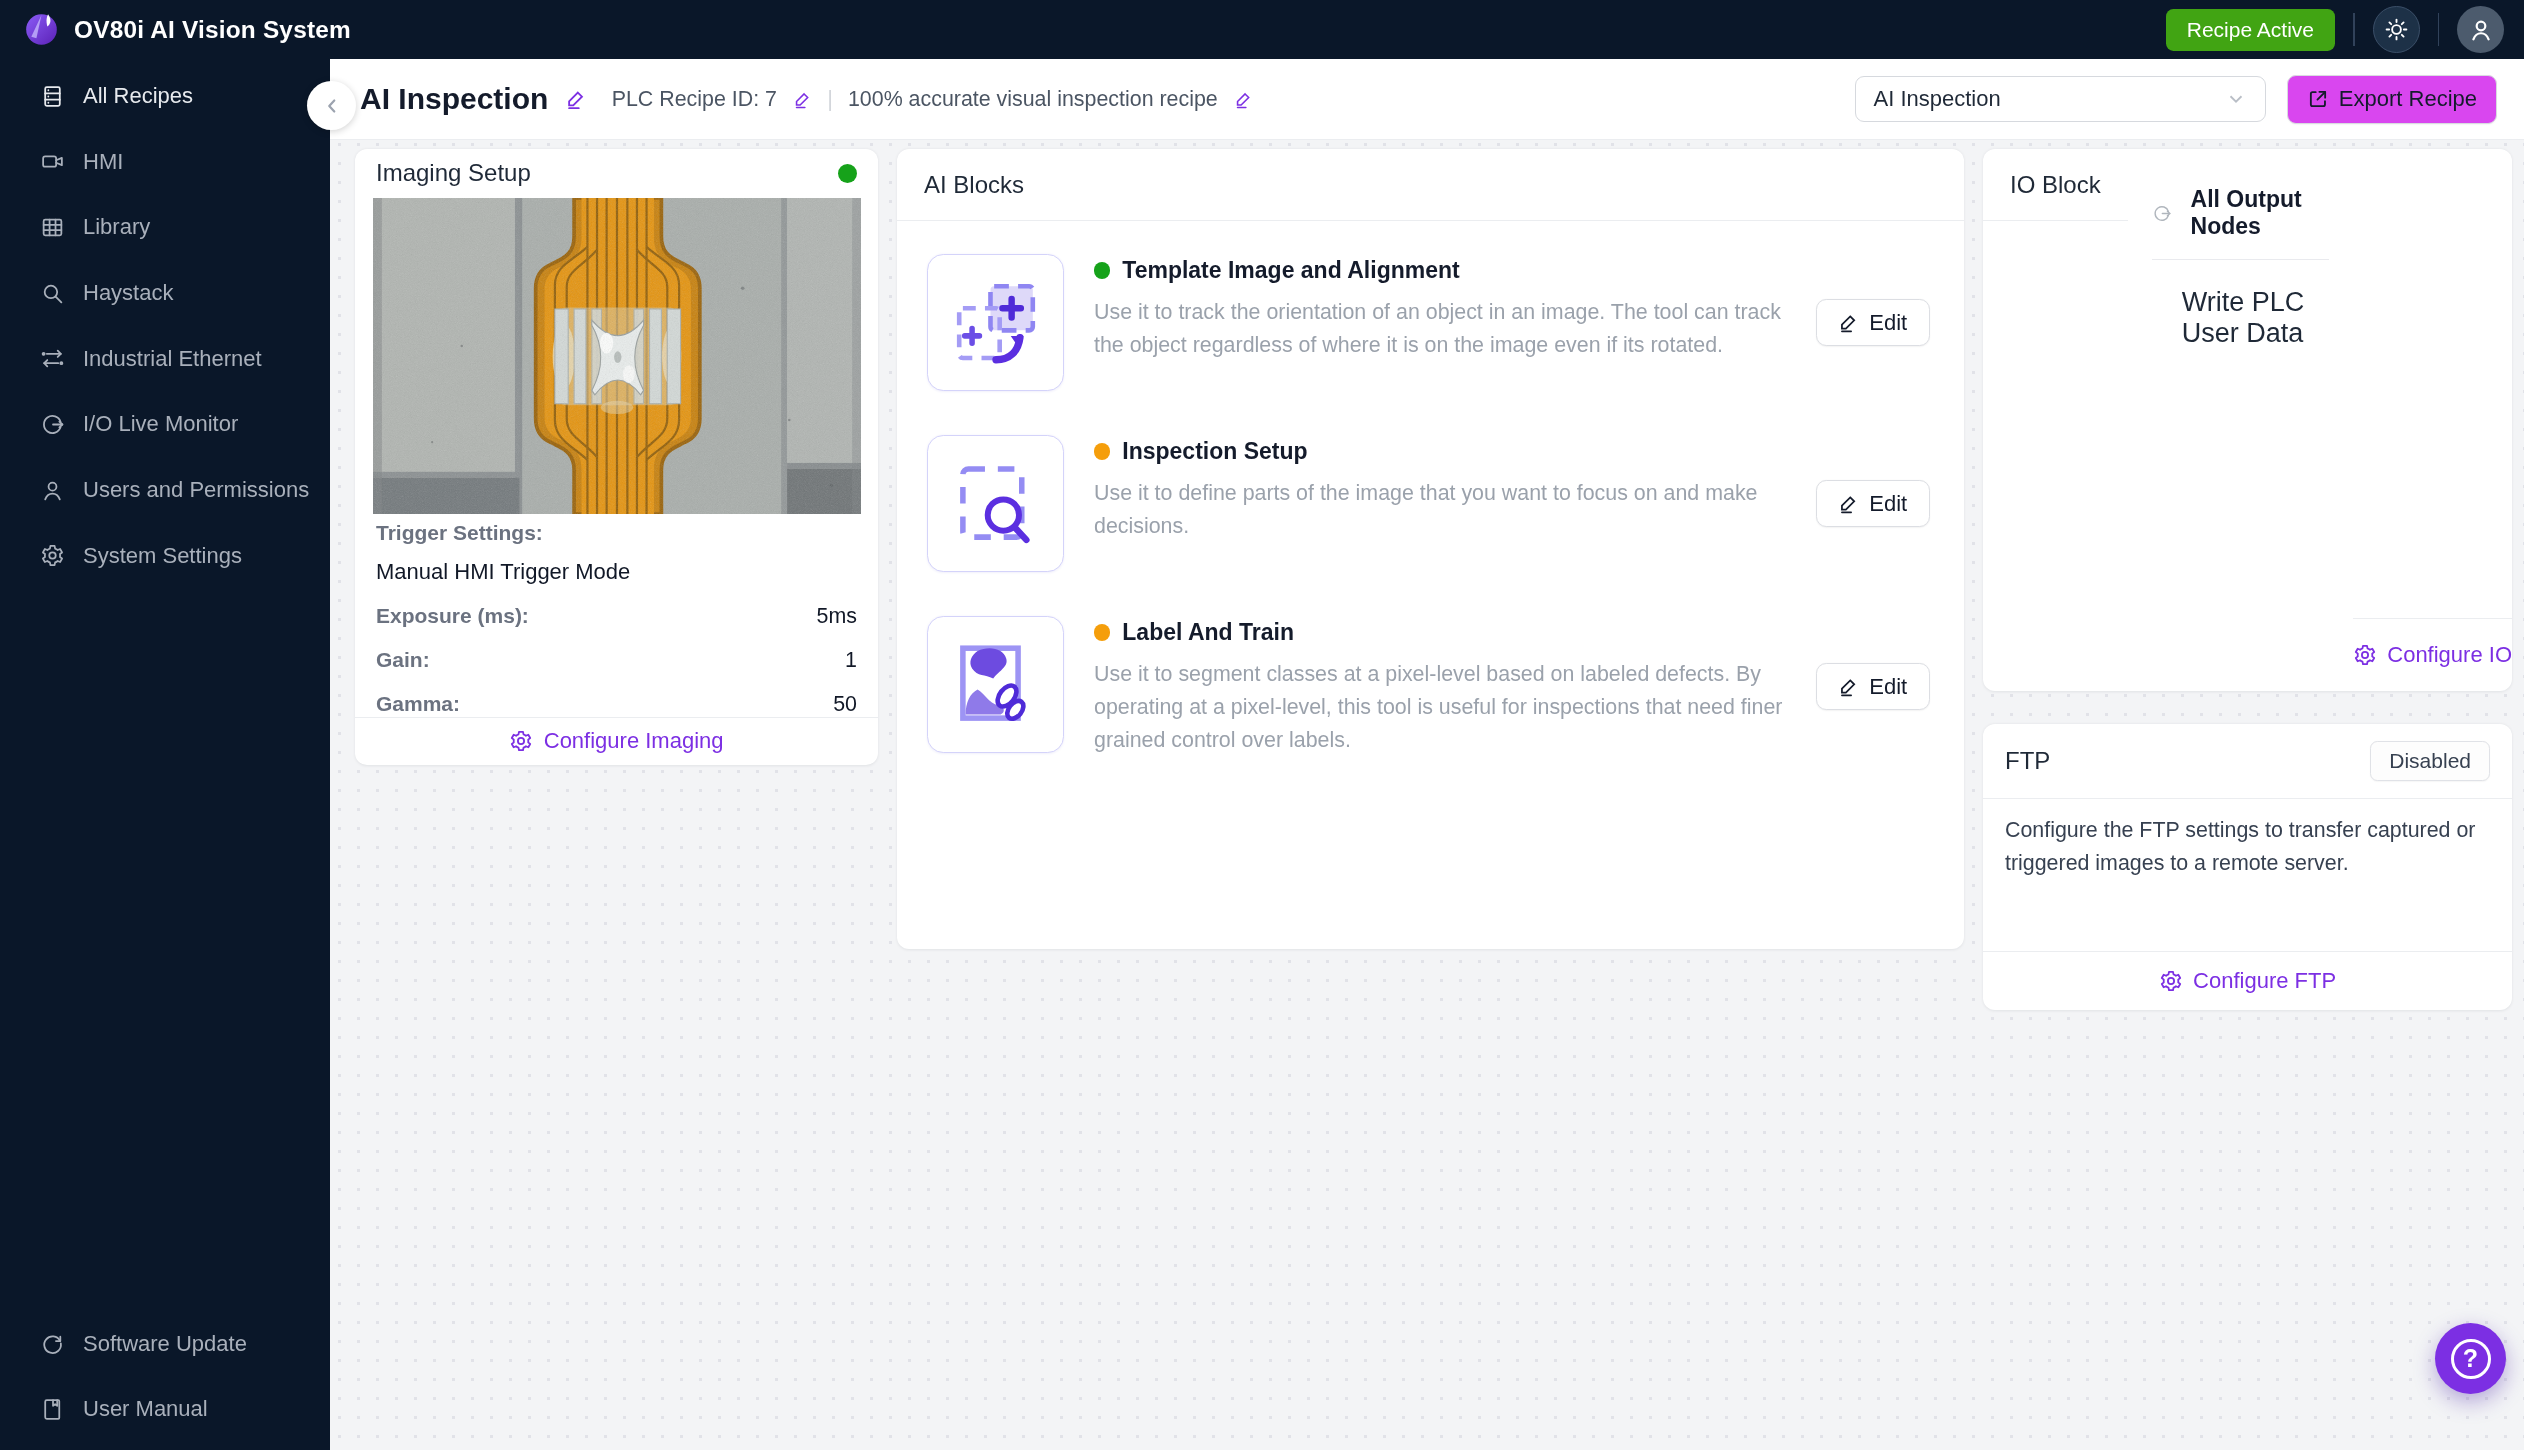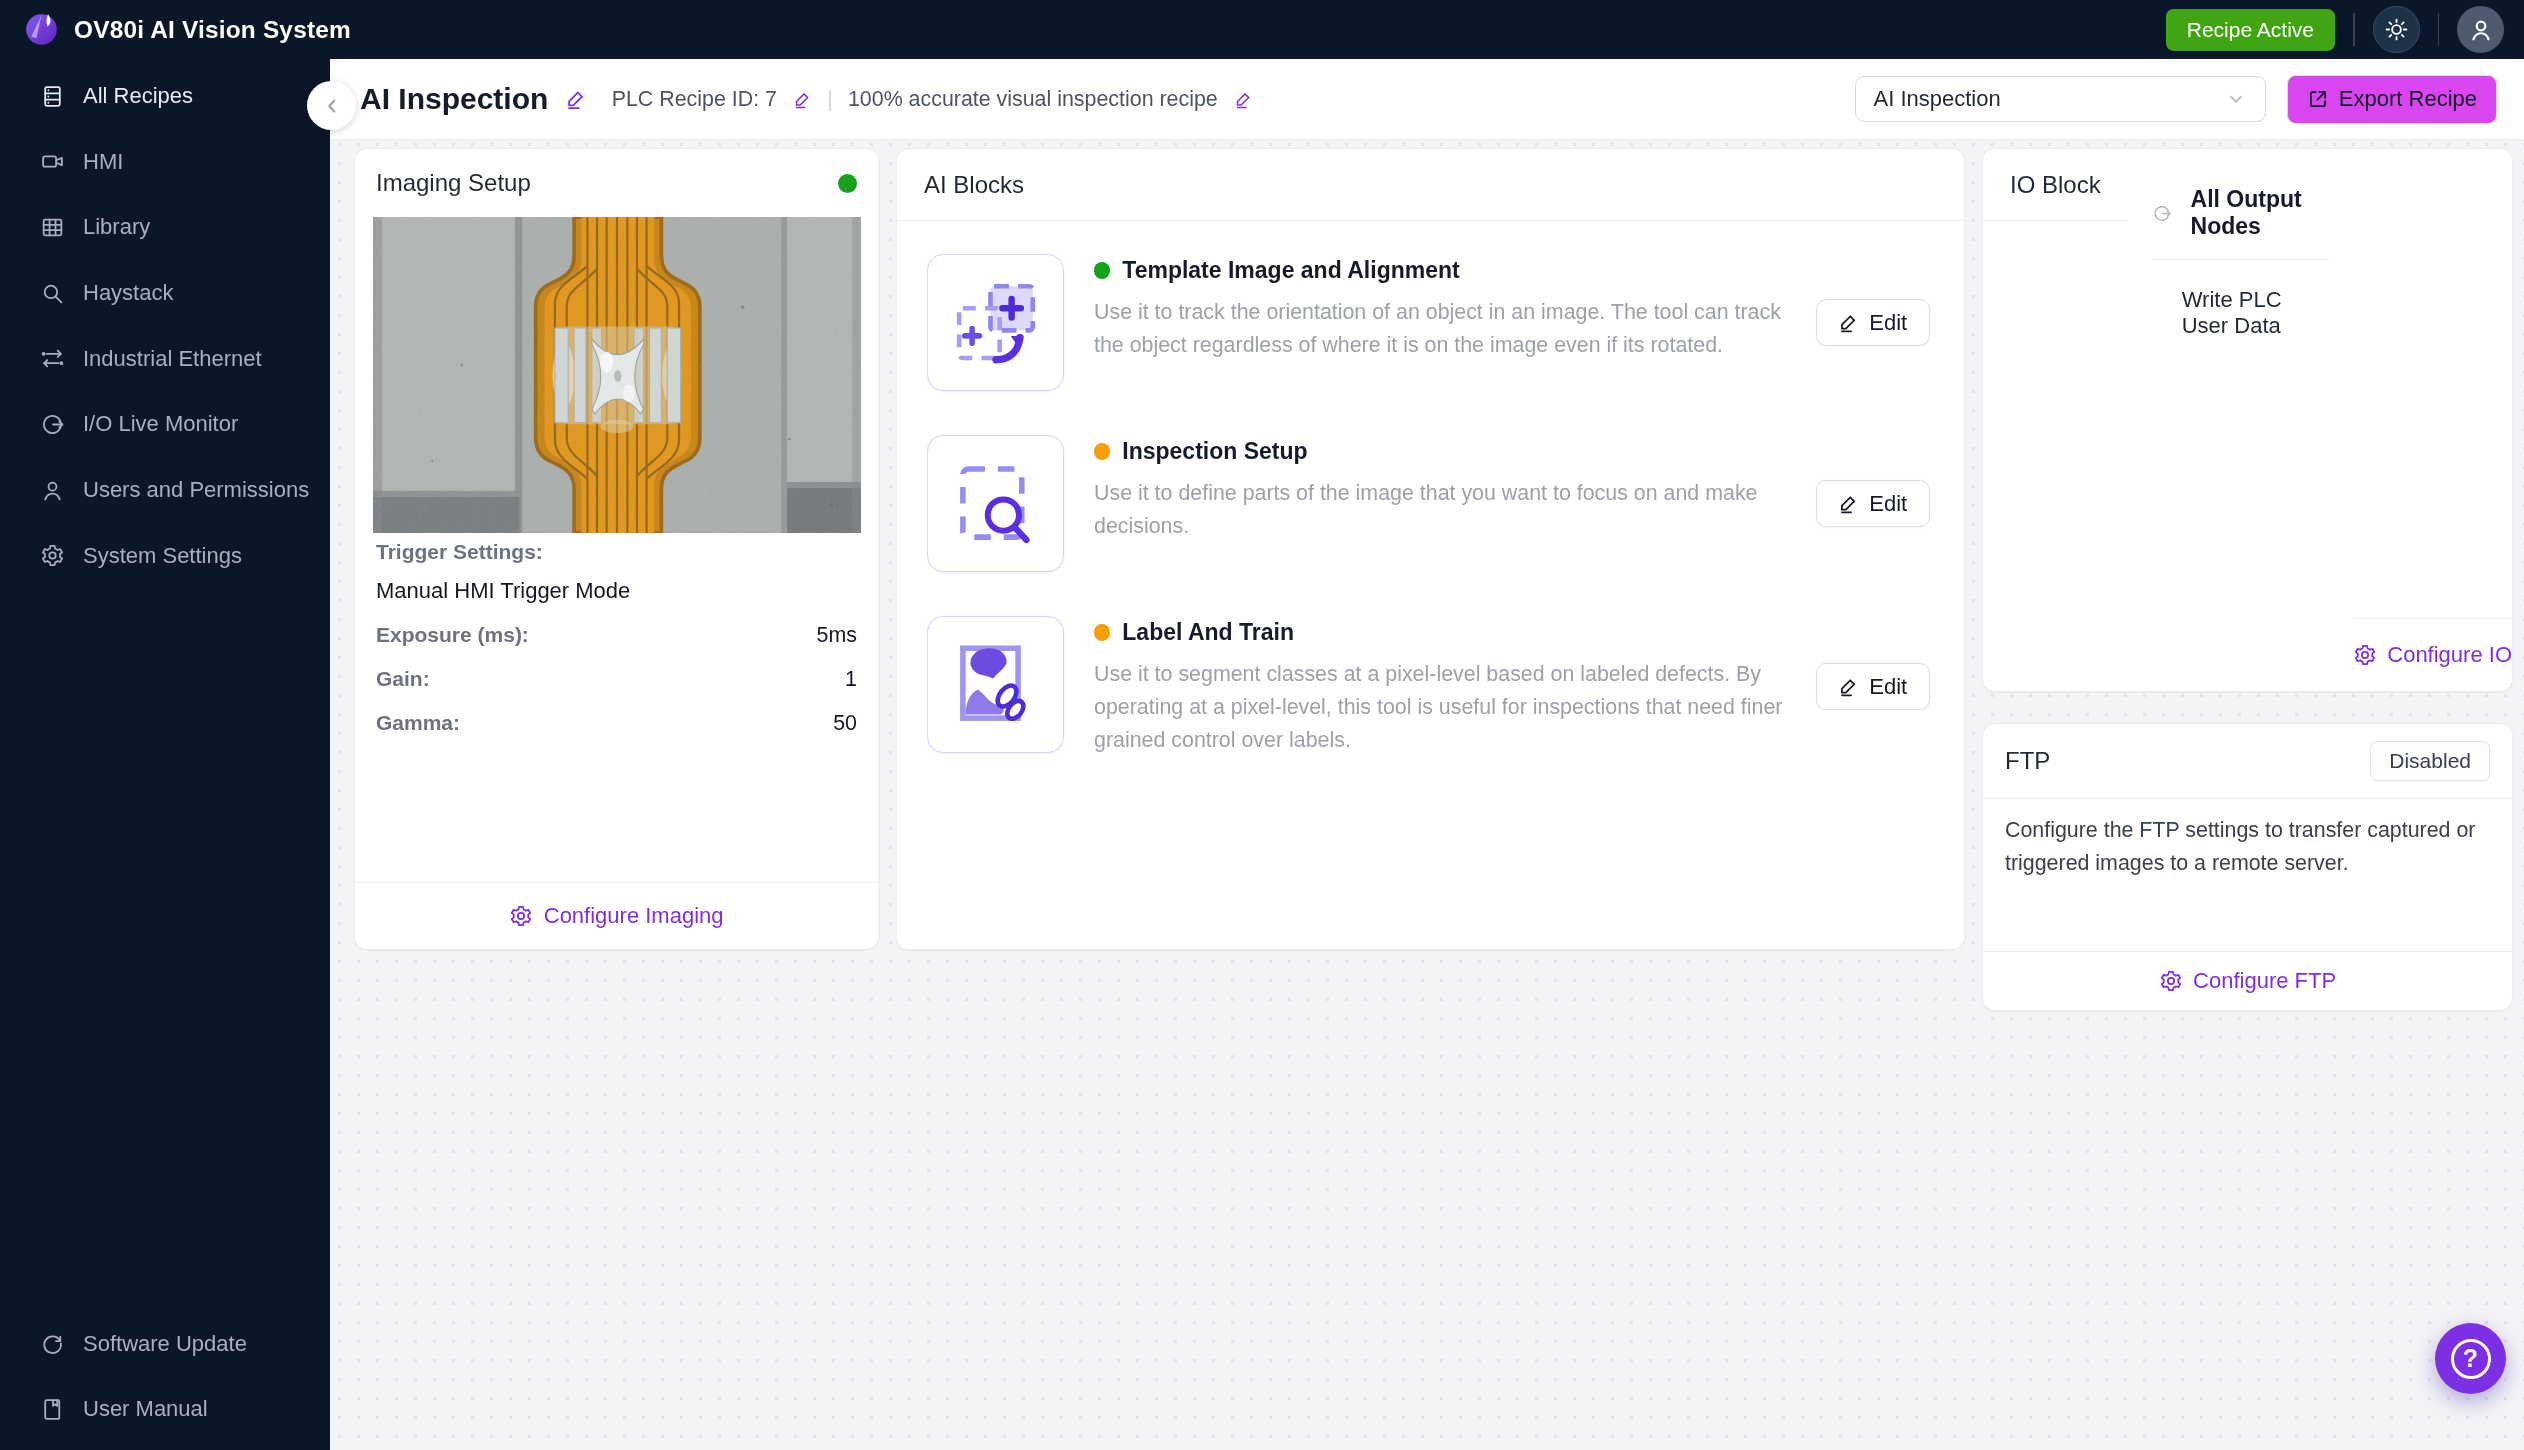--- a/index.html
+++ b/index.html
@@ -61,21 +61,21 @@
   .card { background:#fff; border-radius:12px; box-shadow:0 0.7px 3px rgba(16,24,40,.08); }
   .card-head { height:68px; padding:0 21px; display:flex; align-items:center; justify-content:space-between; }
   .card-title { font-size:24px; font-weight:500; color:#1f2937; }
   .dot { width:19px; height:19px; border-radius:50%; flex:none; }
   .dot.sm { width:16.3px; height:16.3px; }
   .card-foot { border-top:0.7px solid #ebedf0; margin-top:auto; display:flex;
     align-items:center; justify-content:center; gap:10.3px;
     font-size:22px; font-weight:500; color:#7c2fe3; }
   .gear-ic { width:24px; height:24px; stroke:#7c2fe3; fill:none; stroke-width:1.8; stroke-linejoin:round; }
   
-  .imaging-card { width:523px; height:800px; display:flex; flex-direction:column; }
+  .imaging-card { width:523px; height:616px; display:flex; flex-direction:column; }
   .imaging-photo { margin:0 18px; width:488px; height:316px; overflow:hidden; flex:none; }
   .settings { padding:7.4px 21px 0; }
   .set-label { font-size:21px; font-weight:700; color:#6b7280; }
   .trigger-value { font-size:22px; color:#111827; margin-top:13.3px; }
   .srow { display:flex; justify-content:space-between; align-items:baseline; margin-top:19px; }
   .sval { font-size:21.4px; color:#111827; }
   .imaging-card .card-foot { height:67px; }
   
   .ai-panel { flex:1; height:800px; display:flex; flex-direction:column; }
   .panel-head { height:72px; padding:0 27px; display:flex; align-items:center;
@@ -96,21 +96,21 @@
     box-shadow:0 0.7px 1.5px rgba(0,0,0,.05); flex:none; }
   .edit-btn .edit-ic { stroke:#141b2b; width:21px; height:21px; }
   
   .right-col { width:529px; display:flex; flex-direction:column; }
   .io-panel { height:542px; display:flex; flex-direction:row; }
   .io-body { padding:0 24px; flex:1; }
   .io-group { display:flex; align-items:center; gap:19px; margin-top:37px; }
   .io-group .ic { stroke:#b0b6bd; width:27px; height:27px; }
   .io-group-title { font-size:23px; font-weight:700; color:#141b2b; }
   .io-hr { border:none; border-top:0.7px solid #e9eaee; margin-top:19px; }
-  .io-node { font-size:22px; color:#1f2937; margin:27px 0 0 30px; }
+  .io-node { font-size:27px; color:#1f2937; margin:27px 0 0 30px; }
   .io-panel .card-foot { height:73px; }
   .ftp-panel { margin-top:33px; height:286px; display:flex; flex-direction:column; }
   .ftp-head { height:75px; padding:0 22px; display:flex; align-items:center;
     justify-content:space-between; border-bottom:0.7px solid #ebedf0; }
   .ftp-badge { font-size:21px; color:#374151; border:1.5px solid #e0e2e7; background:#fdfdfd;
     border-radius:7.4px; padding:7.4px 18px; box-shadow:0 0.7px 1.5px rgba(0,0,0,.04); }
   .ftp-body { padding:15px 22px 0; font-size:21.4px; color:#374151; line-height:33px; }
   .ftp-panel .card-foot { height:59px; }
   
   .help-fab { position:absolute; right:18px; bottom:56px; width:71px; height:71px;

